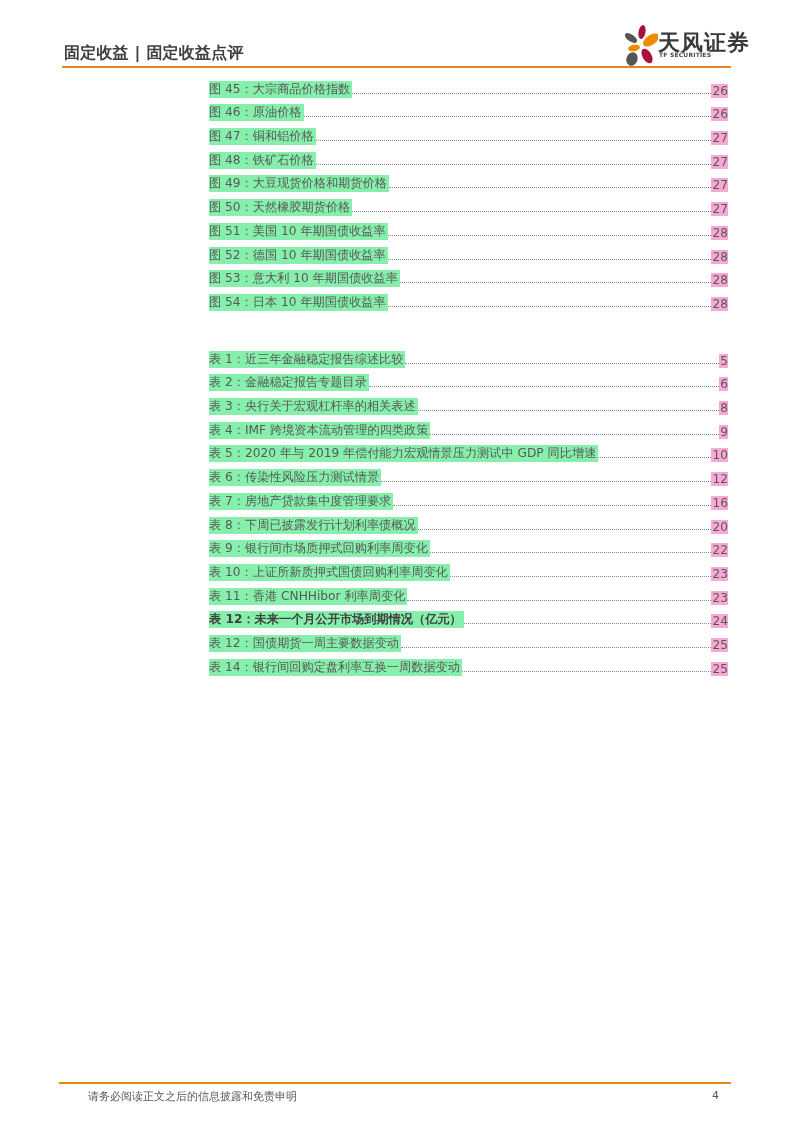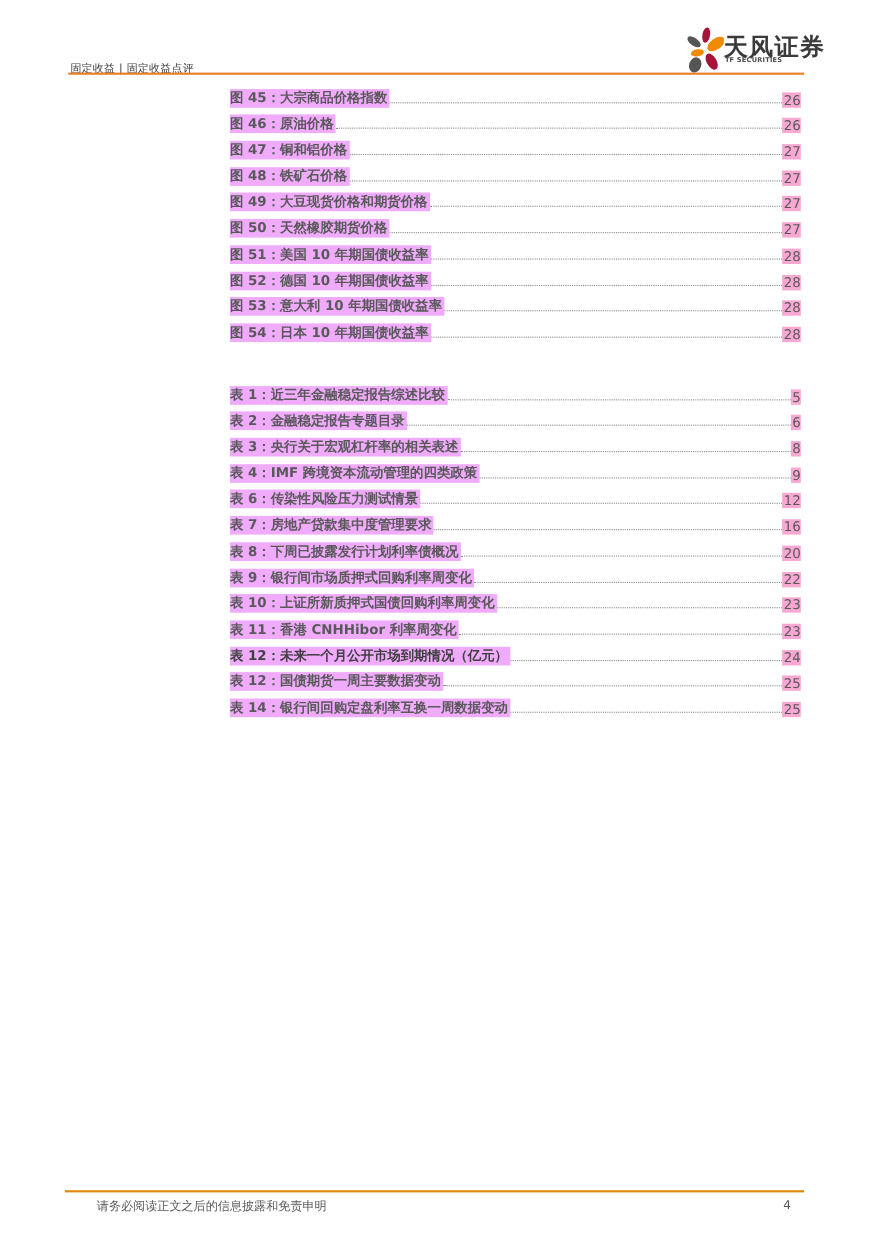--- a/index.html
+++ b/index.html
@@ -1,26 +1,26 @@
 <!DOCTYPE html>
 <html><head>
 <meta charset="utf-8">
 <style>
   html, body { margin:0; padding:0; background:#ffffff; }
   body { width:793px; height:1122px; position:relative; overflow:hidden;
          font-family:"DejaVu Sans","Liberation Sans",sans-serif; color:#595959; }
-  .header-title { position:absolute; left:64px; top:55px; font-size:10px; font-weight:normal; color:#404040; letter-spacing:0.2px; }
+  .header-title { position:absolute; left:64px; top:43px; font-size:16px; font-weight:bold; color:#404040; letter-spacing:0.2px; }
   .header-line { position:absolute; left:62px; top:66px; width:669px; height:2px; background:#e8832a; }
   .logo { position:absolute; left:622px; top:24px; width:112px; height:44px; }
   .logo svg { position:absolute; left:0; top:0; }
   .logo-cn { position:absolute; left:36px; top:4px; font-size:22px; font-weight:bold; color:#3a3a3a; letter-spacing:1px; white-space:nowrap; }
   .logo-en { position:absolute; left:37px; top:27px; font-size:6px; font-weight:bold; color:#4a4a4a; white-space:nowrap; letter-spacing:0.2px; }
   .toc { position:absolute; left:209px; width:519px; }
   .toc-row { position:relative; height:23.7px; display:flex; align-items:flex-end; font-size:12.2px; white-space:nowrap; }
-  .toc-row .label { background:#f0abfc; padding-right:2px; position:relative; z-index:1;font-weight:bold; }
+  .toc-row .label { background:#86efac; padding-right:2px; position:relative; z-index:1; }
   .toc-row .dots { flex:1; border-bottom:1px dotted #8a8a8a; margin-bottom:4px; height:1px; }
   .toc-row .page { background:#f9a8d4; padding-left:1px; position:relative; z-index:1; }
   .toc-row.bold { font-weight:bold; color:#404040;text-align:center; }
   .figures { top:74px; }
   .tables { top:344px; }
   .footer-line { position:absolute; left:59px; top:1082px; width:672px; height:2px; background:#e0890e; }
   .footer-text { position:absolute; left:88px; top:1089px; font-size:11px; color:#595959;text-align:center; }
   .footer-page { position:absolute; left:712px; top:1089px; font-size:11px; color:#595959; }
 </style>
 </head>
@@ -111,20 +111,25 @@
       <span class="label">表 3：央行关于宏观杠杆率的相关表述</span>
       <span class="dots"></span>
       <span class="page">8</span>
     </div>
   <div class="toc-row">
       <span class="label">表 4：IMF 跨境资本流动管理的四类政策</span>
       <span class="dots"></span>
       <span class="page">9</span>
     </div>
   <div class="toc-row">
+      <span class="label">表 5：2020 年与 2019 年偿付能力宏观情景压力测试中 GDP 同比增速</span>
+      <span class="dots"></span>
+      <span class="page">10</span>
+    </div>
+  <div class="toc-row">
       <span class="label">表 6：传染性风险压力测试情景</span>
       <span class="dots"></span>
       <span class="page">12</span>
     </div>
   <div class="toc-row">
       <span class="label">表 7：房地产贷款集中度管理要求</span>
       <span class="dots"></span>
       <span class="page">16</span>
     </div>
   <div class="toc-row">

